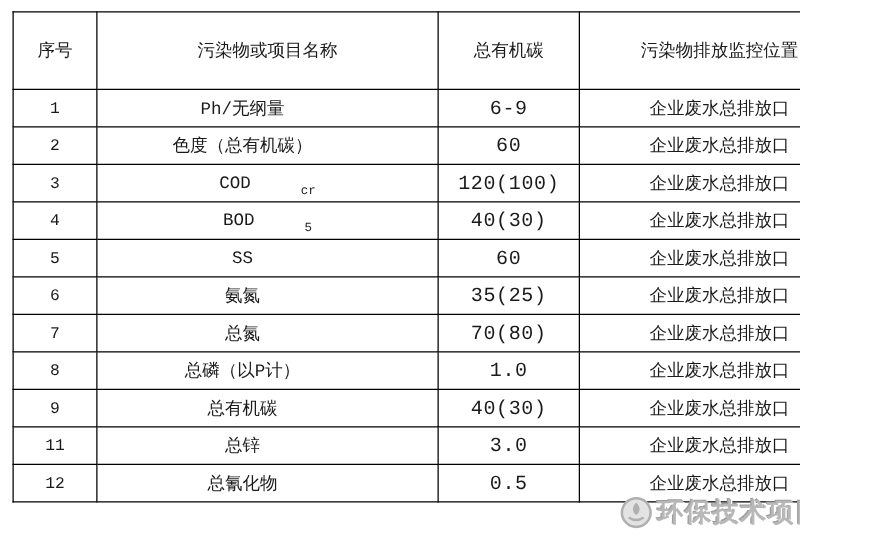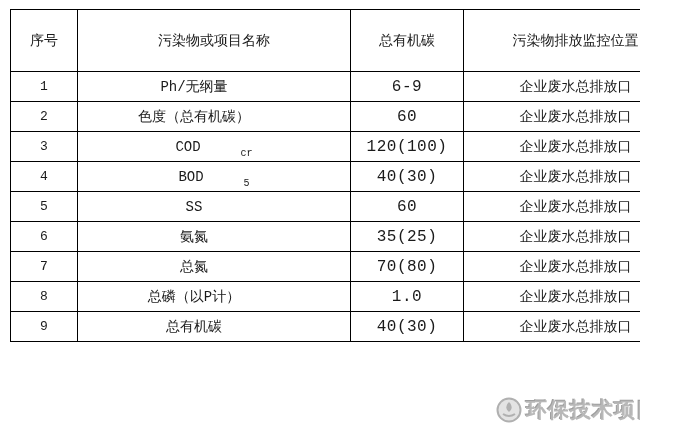--- a/index.html
+++ b/index.html
@@ -147,21 +147,33 @@
   </tr>
 
   <tr>
     <td class="cell-no"><span class="b-no">9</span></td>
     <td class="cell-name"><span class="b-pre">总有机碳</span><sub class="name-sub b-sub"></sub><span class="b-post"></span></td>
     <td class="cell-limit"><span class="b-limit">40(30)</span></td>
     <td class="cell-loc"><span class="b-loc">企业废水总排放口</span></td>
   </tr>
 
 
+  <tr>
+    <td class="cell-no"><span class="b-no">11</span></td>
+    <td class="cell-name"><span class="b-pre">总锌</span><sub class="name-sub b-sub"></sub><span class="b-post"></span></td>
+    <td class="cell-limit"><span class="b-limit">3.0</span></td>
+    <td class="cell-loc"><span class="b-loc">企业废水总排放口</span></td>
+  </tr>
 
+  <tr>
+    <td class="cell-no"><span class="b-no">12</span></td>
+    <td class="cell-name"><span class="b-pre">总氰化物</span><sub class="name-sub b-sub"></sub><span class="b-post"></span></td>
+    <td class="cell-limit"><span class="b-limit">0.5</span></td>
+    <td class="cell-loc"><span class="b-loc">企业废水总排放口</span></td>
+  </tr>
 </tbody>
   </table>
 
   <div class="watermark">
     <svg class="watermark-icon" width="26" height="26" viewBox="0 0 26 26">
       <circle cx="13" cy="13" r="11.5" fill="#e3e3e3" stroke="#b0b0b0" stroke-width="2"></circle>
       <path d="M13 5 C 16 8, 17 12, 13 15 C 9 12, 10 8, 13 5 Z" fill="#b0b0b0"></path>
       <path d="M7 17 Q 13 21, 19 17" stroke="#b0b0b0" stroke-width="2" fill="none"></path>
     </svg>
     <span class="watermark-text">环保技术项目对接</span>

